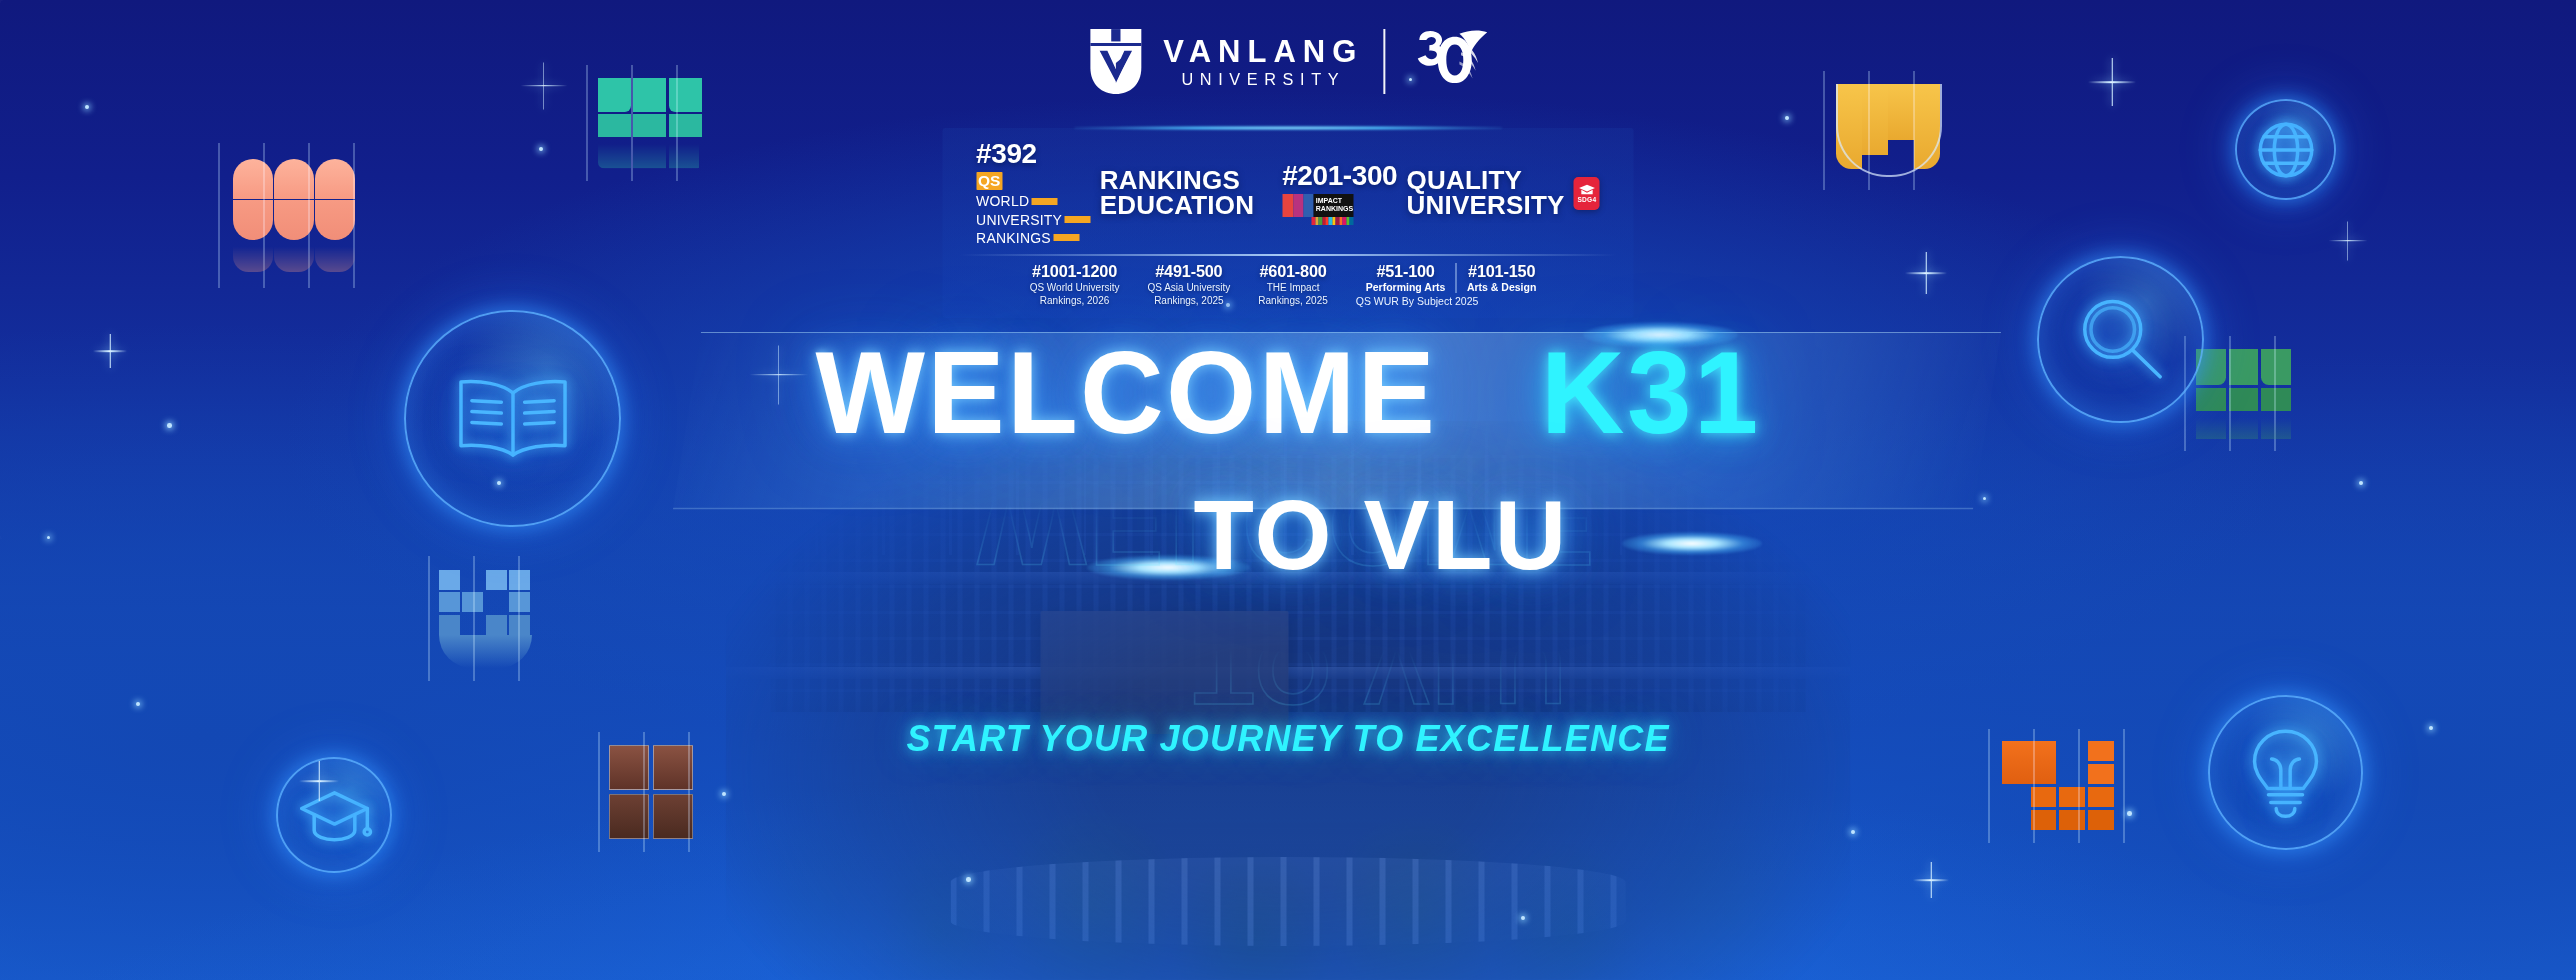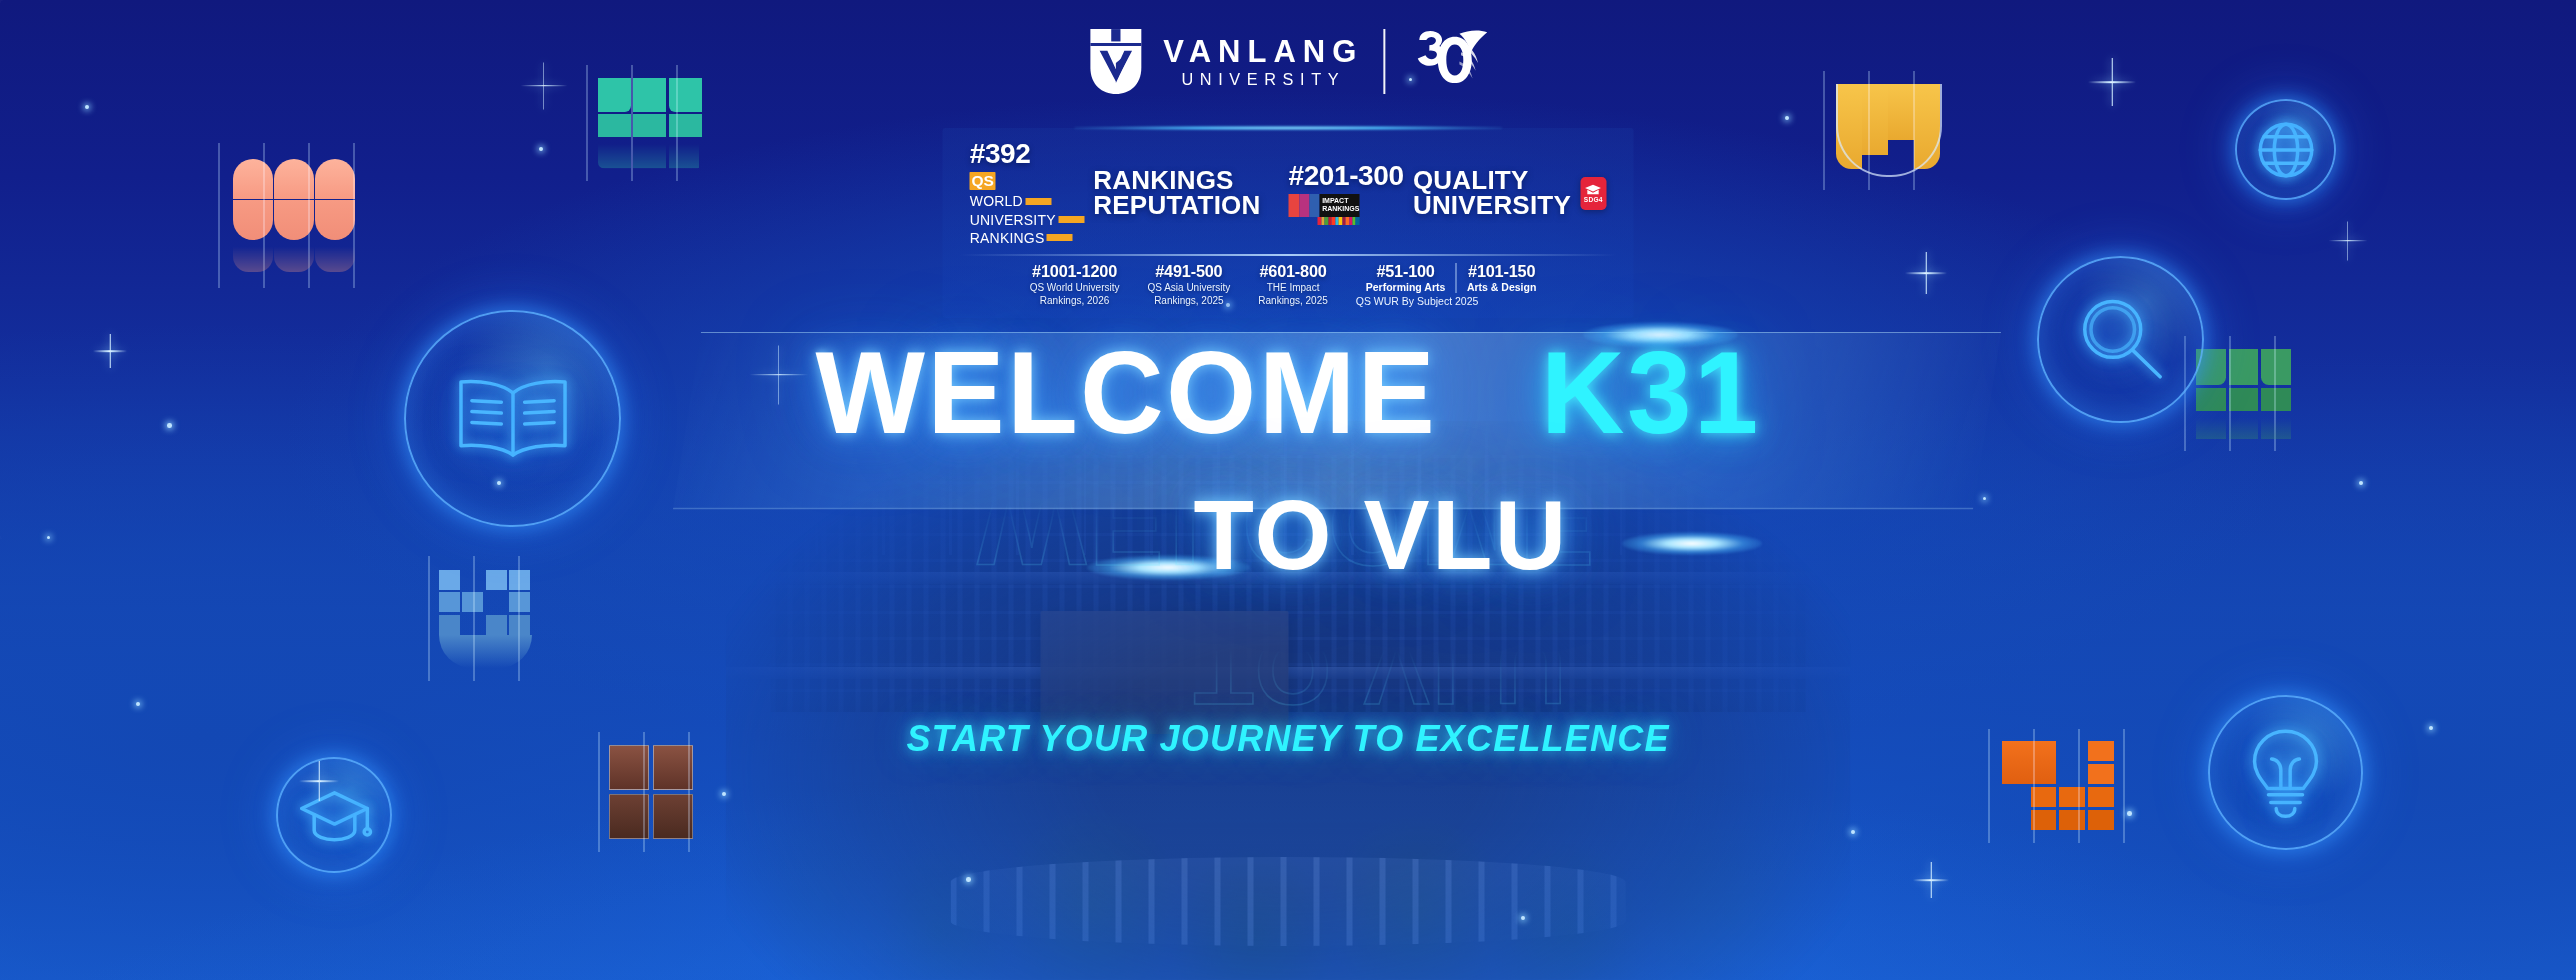--- a/index.html
+++ b/index.html
@@ -627,21 +627,21 @@
                 </div>
               <div class="qs-line">
                   <span>RANKINGS</span>
                   <i class="qs-bar"></i>
                 </div>
             </div>
           </div>
         </div>
         <div class="rt-words">
           <span>RANKINGS</span>
-          <span>REPUTATION</span>
+          <span>EDUCATION</span>
         </div>
       </div>
 
       <div class="rt-item">
         <div class="rt-left">
           <div class="rt-num">#201-300</div>
           <div class="the-logo">
             <div class="the-top">
               <i class="the-t"></i>
               <i class="the-h"></i>

